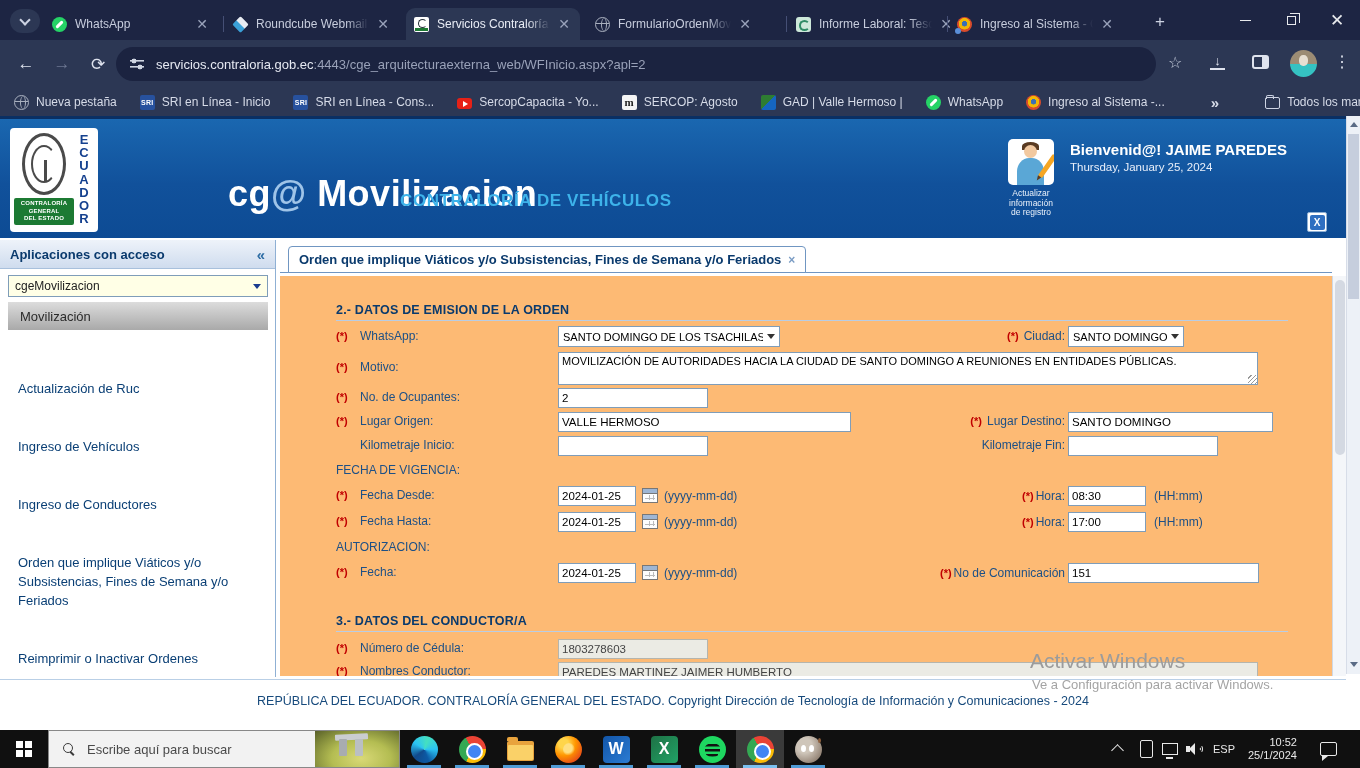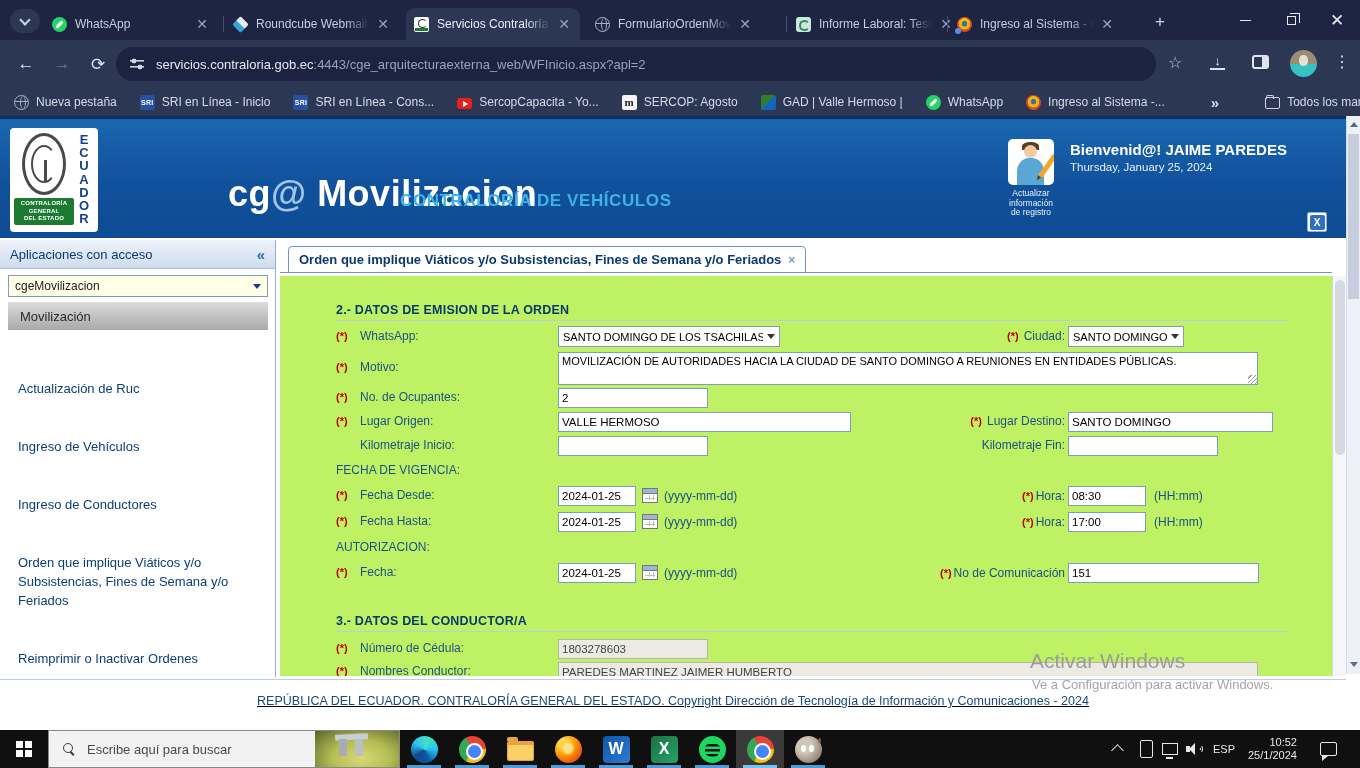--- a/index.html
+++ b/index.html
@@ -98,35 +98,35 @@
   .havatar .pencil::after { content:""; position:absolute; left:0; bottom:-5px; border-top:5px solid #5a3b22; border-left:2.5px solid transparent; border-right:2.5px solid transparent; }
   .hcaption { position:absolute; left:994px; top:70px; width:74px; text-align:center; font-size:8.5px; line-height:9.5px; color:#eaf1fa; }
   .welcome { position:absolute; left:1070px; top:22px; font-size:15px; font-weight:bold; color:#fff; }
   .hdate { position:absolute; left:1070px; top:42px; font-size:11.5px; color:#e8effa; }
   .xbtn { position:absolute; left:1307px; top:93px; width:20px; height:20px; background:#fff; border:1px solid #8fb0d4; border-radius:2px; display:flex; align-items:center; justify-content:center; }
   .xbtn span { width:15px; height:15px; background:#2f6fc1; border-radius:2px; color:#fff; font-size:10px; font-weight:bold; display:flex; align-items:center; justify-content:center; }
 
   
   .sidebar { position:absolute; left:0; top:240px; width:276px; height:437px; background:#fff; border-right:1px solid #8fb0d4; }
   .sb-title { position:absolute; left:0; top:0; width:275px; height:29px; background:linear-gradient(180deg,#eef3fa,#cfdcee); border-bottom:1px solid #a8c0dc; display:flex; align-items:center; padding:0 10px; }
-  .sb-title .txt { font-size:13px; font-weight:normal; color:#0a3a6d; flex:1; }
+  .sb-title .txt { font-size:13px; font-weight:bold; color:#0a3a6d; flex:1; }
   .sb-title .col { color:#2e6da4; font-size:15px; font-weight:bold; }
   .sb-select { position:absolute; left:8px; top:35px; width:260px; height:22px; background:#ffffe6; border:1px solid #7f9db9; display:flex; align-items:center; padding:0 6px;gap:21px; }
   .sb-select .txt { flex:1; font-size:12px; color:#222; }
   .sb-select .arr { width:0; height:0; border-top:5px solid #1a3c8f; border-left:4px solid transparent; border-right:4px solid transparent; }
   .sb-group { position:absolute; left:8px; top:62px; width:260px; height:28px; background:linear-gradient(180deg,#dcdcdc,#a9a9a9); display:flex; align-items:center; padding:0 12px; font-size:13px; color:#2b2b2b; }
   .sb-items { position:absolute; left:18px; top:100px; width:248px; list-style:none; }
   .sb-items li { font-size:13px; color:#0a3f75; line-height:19px; margin-bottom:3px; cursor:default;margin-top:39px; }
 
   
   .ctab { position:absolute; left:288px; top:246px; height:27px; background:#fff; border:1px solid #7096c2; border-radius:4px 4px 0 0; display:flex; align-items:center; padding:0 10px; z-index:2; }
   .ctab .txt { font-size:13px; font-weight:bold; color:#0a3a6d; }
   .ctab .cls { margin-left:7px; color:#7a9cc4; font-size:12px; font-weight:bold; }
   .tabline { position:absolute; left:280px; top:272px; width:1052px; height:1px; background:#7096c2; }
-  .content { position:absolute; left:280px; top:276px; width:1052px; height:400px; overflow:hidden; background:#bef264; }
+  .content { position:absolute; left:280px; top:276px; width:1052px; height:400px; overflow:hidden; background:#fdba74; }
   .sect { position:absolute; font-size:12.5px; font-weight:bold; color:#0a3a6d; letter-spacing:.2px; }
   .hr { position:absolute; height:1px; background:#b9cde4; }
   .lrow { position:absolute; display:flex; align-items:center; gap:8px; font-size:12px; color:#1d5086; }
   .rrow { position:absolute; display:flex; align-items:center; justify-content:flex-end; gap:5px; font-size:12px; color:#1d5086; }
   .ast { color:#c00000; font-weight:bold; font-size:11px; width:16px; flex:none; }
   .rrow .ast { width:auto; }
   .subhead { position:absolute; font-size:12px; color:#1d5086; }
   .tin { position:absolute; height:20px; border:1px solid #7f9db9; background:#fff; font-family:"Liberation Sans",sans-serif; font-size:11.5px; color:#000; padding:0 3px; }
   .tin:disabled, .tin.dis { background:#ebebe4; border-color:#b5b5ad; color:#444; }
   .sel { position:absolute; height:21px; border:1px solid #7f9db9; background:#fff; display:flex; align-items:center; padding:0 4px; }
@@ -143,21 +143,21 @@
   
   .in-sb { position:absolute; left:1332px; top:276px; width:14px; height:400px; background:#f4f6f9; border-left:1px solid #cfd8e4; }
   .in-sb .thumb { position:absolute; left:2px; top:4px; width:10px; height:175px; background:#d4d9e2; border-radius:5px; }
   .out-sb { position:absolute; left:1346px; top:116px; width:14px; height:558px; background:#edf1f7; border-left:1px solid #d7dde8; }
   .out-sb .btn { position:absolute; left:0; width:13px; height:16px; display:flex; align-items:center; justify-content:center; }
   .tri-up { width:0; height:0; border-bottom:5px solid #5a6b85; border-left:4px solid transparent; border-right:4px solid transparent; }
   .tri-dn { width:0; height:0; border-top:5px solid #5a6b85; border-left:4px solid transparent; border-right:4px solid transparent; }
   .out-sb .thumb { position:absolute; left:1px; top:18px; width:11px; height:165px; background:#c6cedd; }
 
   
-  .app-footer { position:absolute; left:0; top:679px; width:1346px; height:56px; background:#fff; border-top:1px solid #b9cfe6;text-decoration:underline; }
+  .app-footer { position:absolute; left:0; top:679px; width:1346px; height:56px; background:#fff; border-top:1px solid #b9cfe6; }
   .app-footer .txt { margin-top:14px; text-align:center; font-size:12.5px; color:#174a7c; }
   .wm1 { position:absolute; left:1030px; top:649px; font-size:21px; color:#9c9c9c; z-index:5; }
   .wm2 { position:absolute; left:1032px; top:677px; font-size:13px; color:#a4a4a4; z-index:5; }
 
   
   .taskbar { position:absolute; left:0; top:730px; width:1360px; height:38px; background:#101010; }
   .tslot { position:absolute; top:0; width:48px; height:38px; display:flex; align-items:center; justify-content:center; }
   .tslot .under { position:absolute; bottom:0; left:7px; right:7px; height:3px; background:#4f9bd6; }
   .tslot.active { background:#3a3a3a; }
   .tslot.active .under { background:#7cc0f0; }

